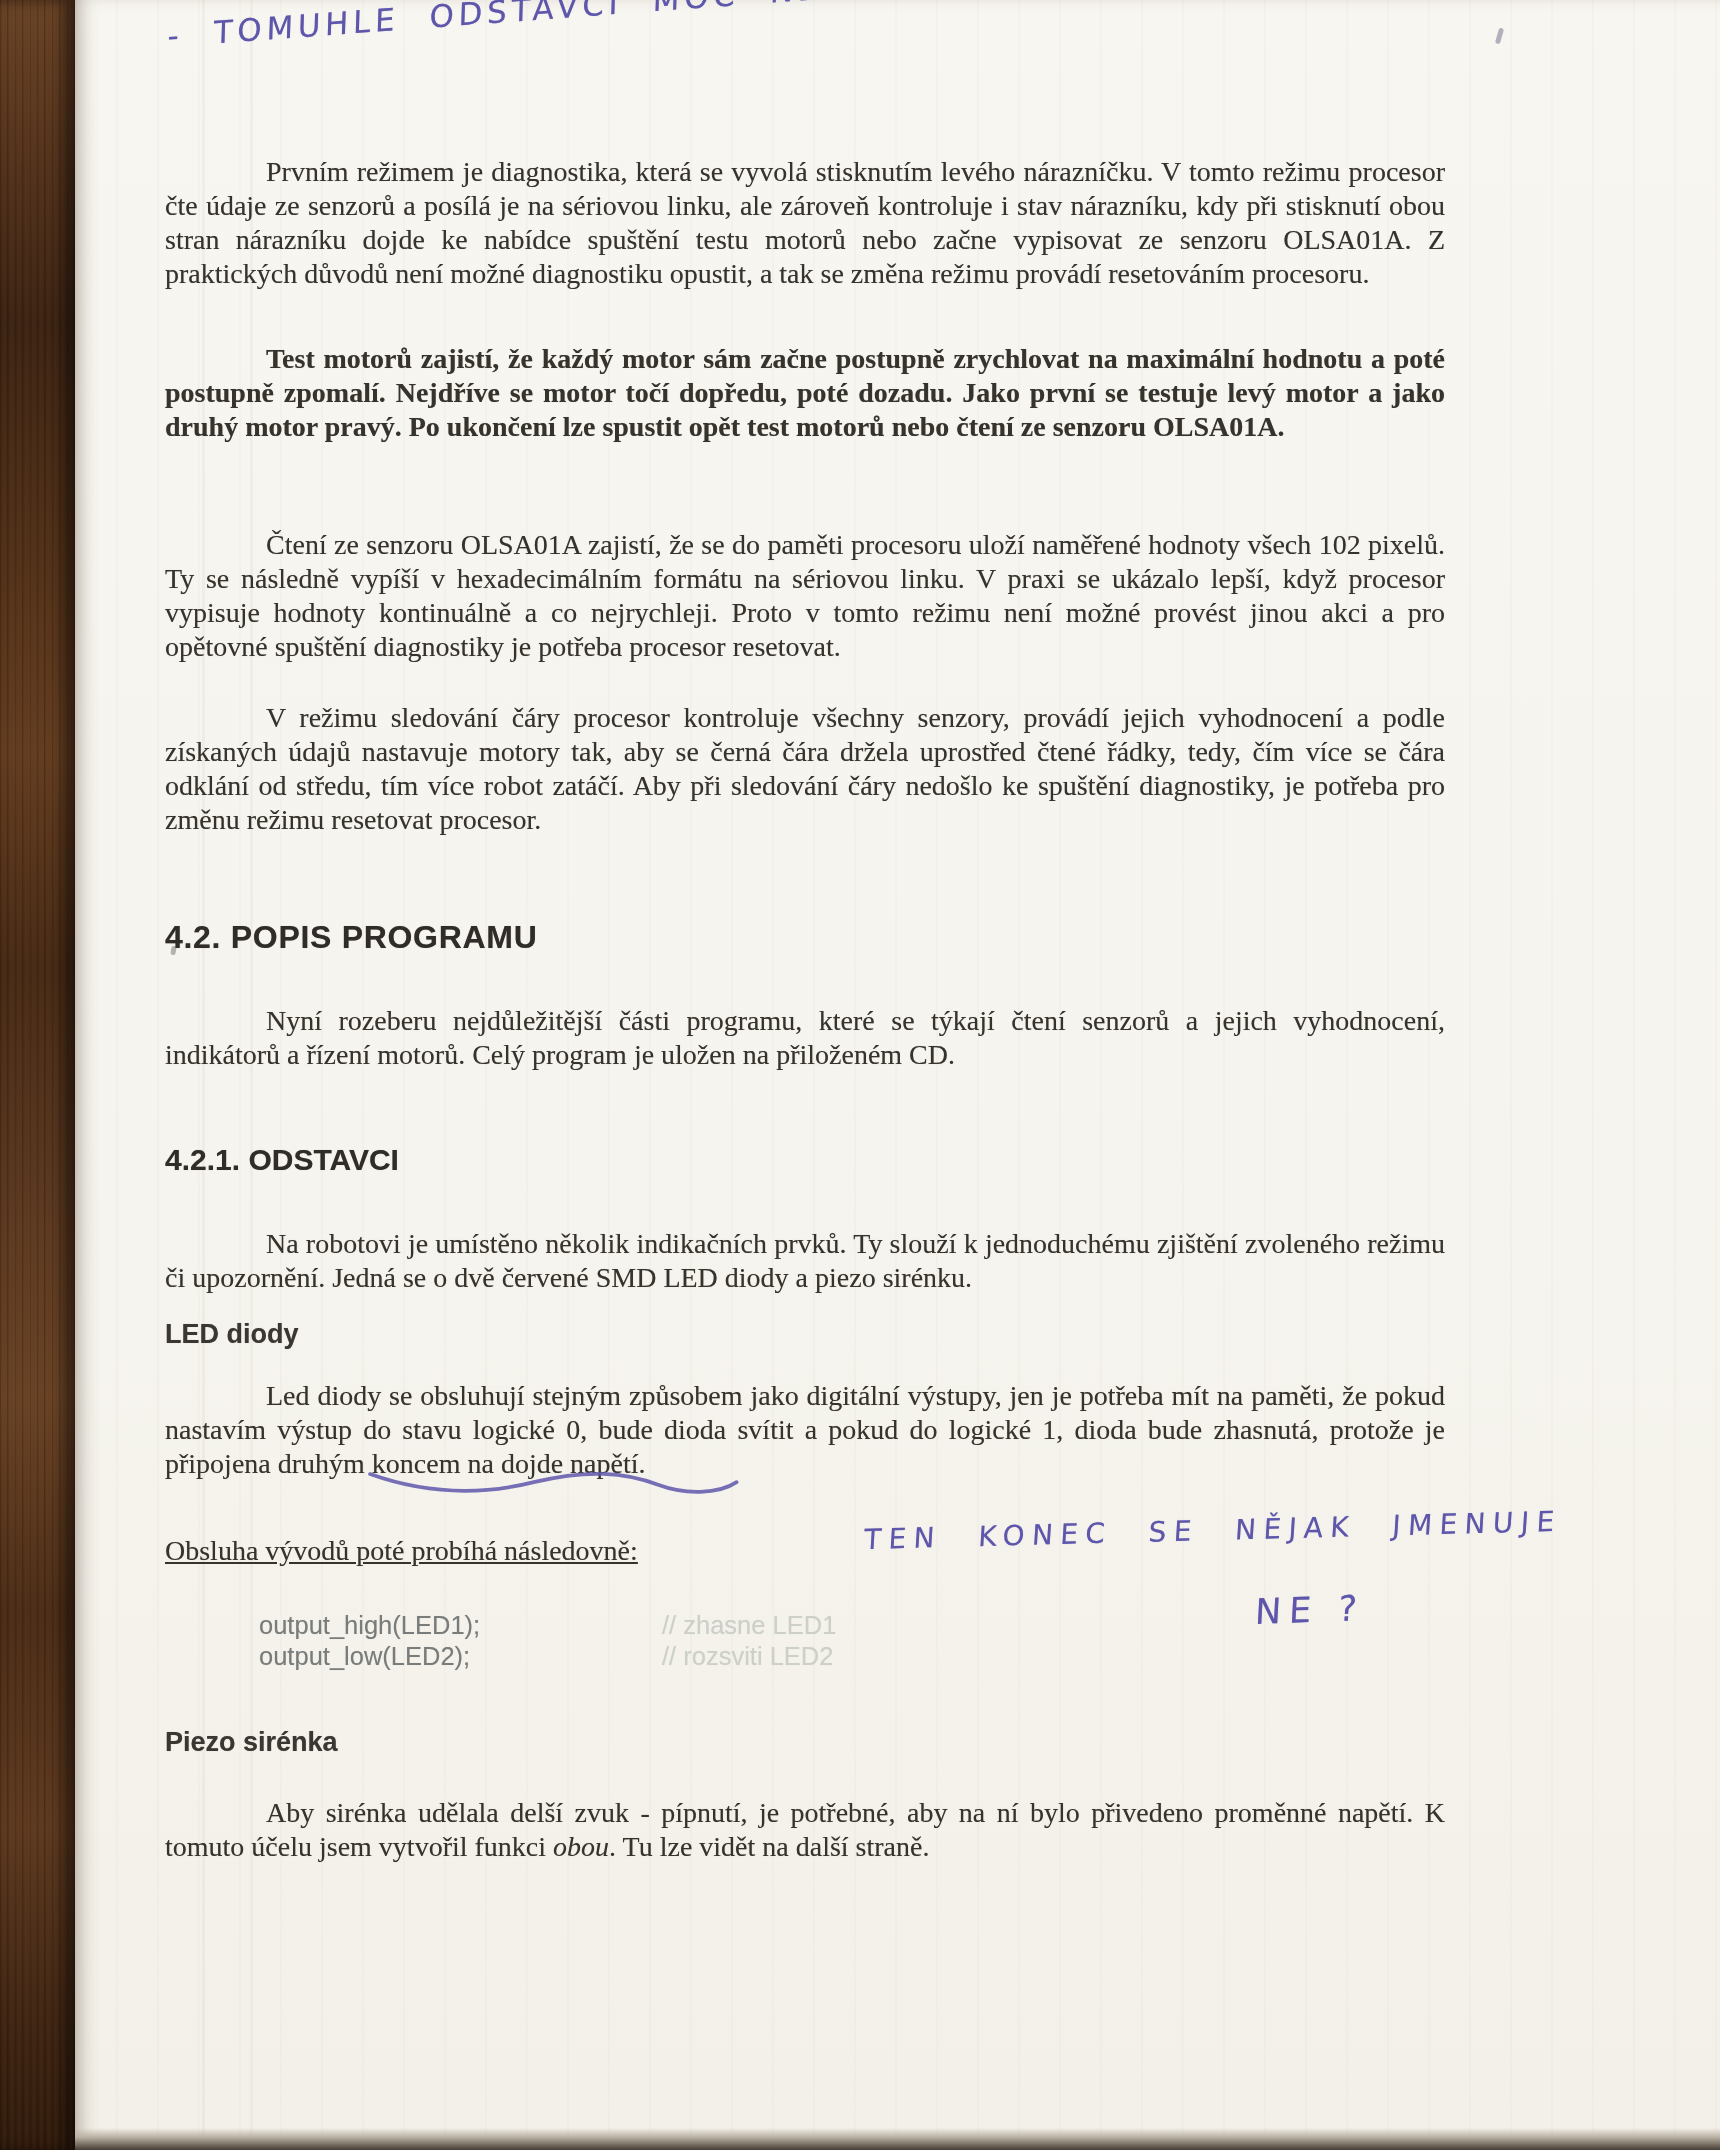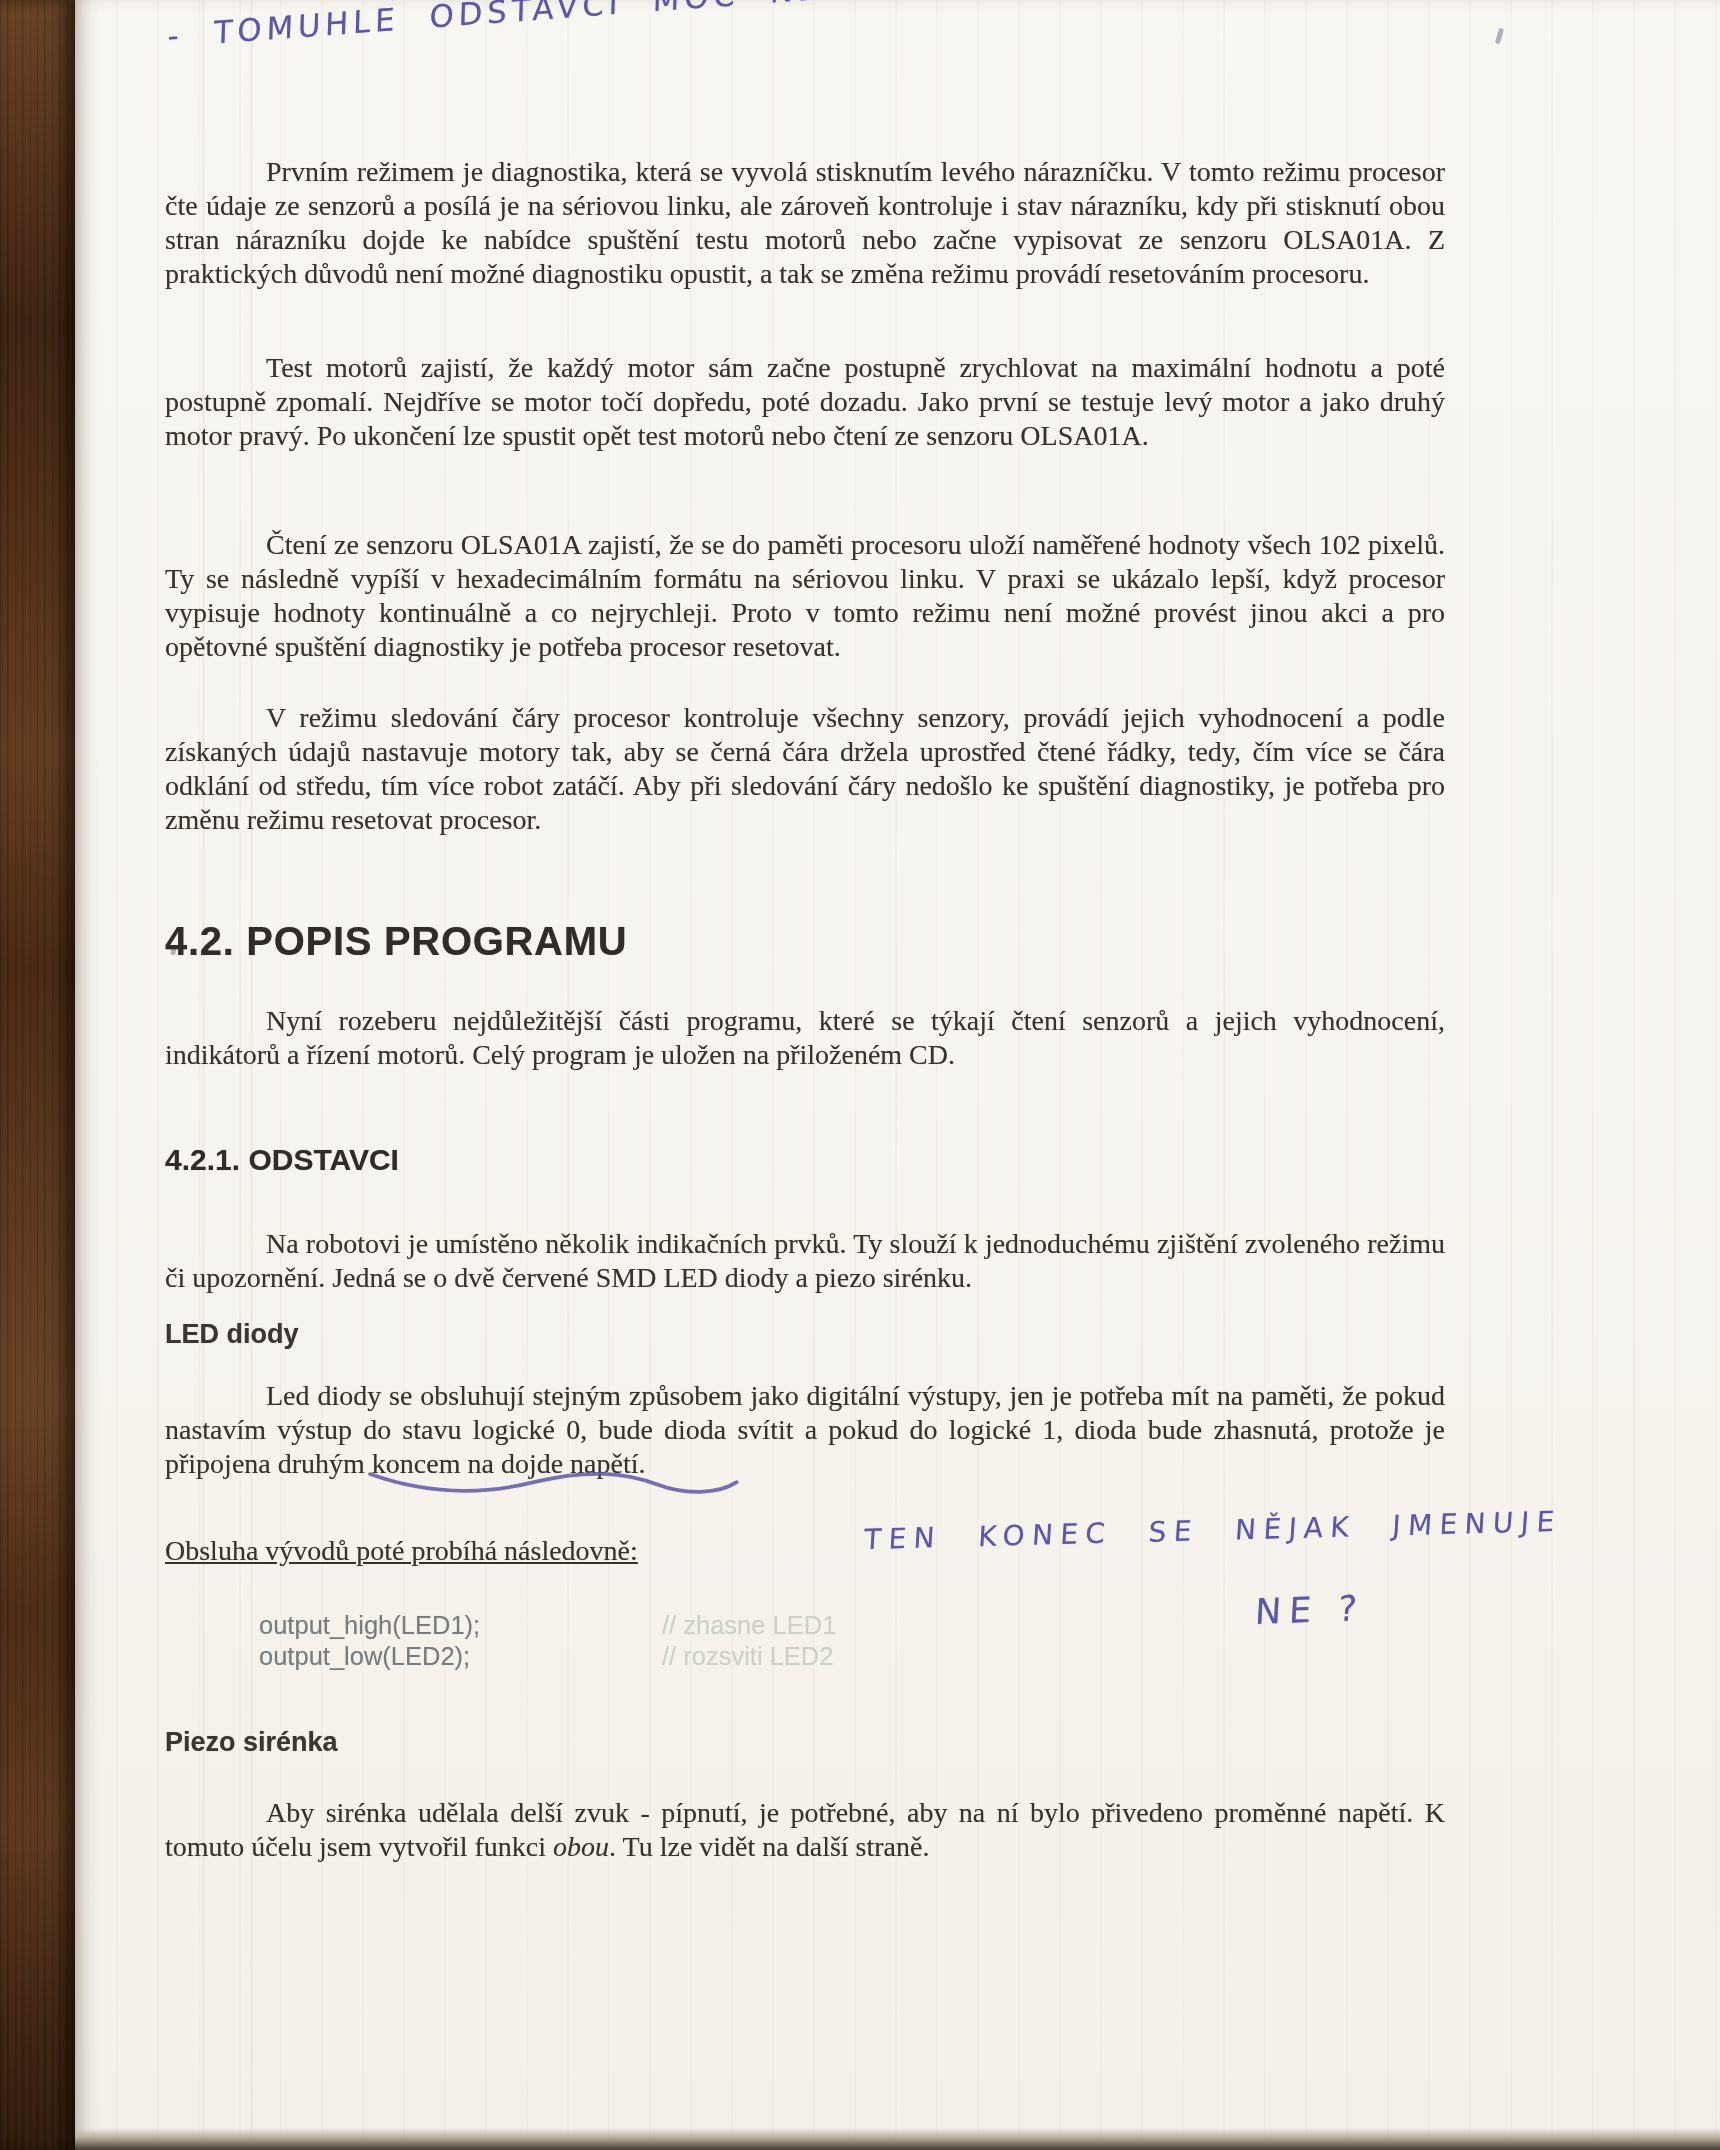--- a/index.html
+++ b/index.html
@@ -36,21 +36,21 @@
     position:absolute;left:165px;width:1280px;margin:0;
     font-size:28px;line-height:34px;color:#36322c;text-align:justify;
     text-indent:101px;text-shadow:0 0 0.7px rgba(55,50,45,.38);
   }
   .noindent{text-indent:0;text-decoration:underline;}
   .h-main{
     position:absolute;left:165px;margin:0;
     font-family:"Liberation Sans",sans-serif;font-weight:700;
     color:#2f2c29;text-shadow:0 0 0.7px rgba(40,38,35,.45);
   }
-  .h2{font-size:40px;letter-spacing:0.7px;}
+  .h2{font-size:32px;letter-spacing:0.7px;}
   .h3{font-size:30px;}
   .h4{font-size:27px;color:#3a3733;text-align:right;}
 
   
   .code-row{
     position:absolute;left:235px;width:1210px;
     font-family:Liberation Sans, sans-serif;
     font-size:25.5px;line-height:31px;margin-left:24px;
   }
   .code-txt{display:inline-block;width:403px;color:#787c7b;text-shadow:0 0 0.7px rgba(120,124,122,.4);}
@@ -91,21 +91,21 @@
 <div class="wood"></div>
 <div class="paper"></div>
 <div class="streak s1"></div>
 <div class="streak s2"></div>
 
 <div class="ink ink-top">- TOMUHLE ODSTAVCI MOC NEROZUMÍM.</div>
 <div class="tick tick1"></div>
 <div class="tick tick2"></div>
 
 <p class="body-p" style="top:155px;">Prvním režimem je diagnostika, která se vyvolá stisknutím levého nárazníčku. V tomto režimu procesor čte údaje ze senzorů a posílá je na sériovou linku, ale zároveň kontroluje i stav nárazníku, kdy při stisknutí obou stran nárazníku dojde ke nabídce spuštění testu motorů nebo začne vypisovat ze senzoru OLSA01A. Z praktických důvodů není možné diagnostiku opustit, a tak se změna režimu provádí resetováním procesoru.</p>
-<p class="body-p" style="top:351px;">Test motorů zajistí, že každý motor sám začne postupně zrychlovat na maximální hodnotu a poté postupně zpomalí. Nejdříve se motor točí dopředu, poté dozadu. Jako první se testuje levý motor a jako druhý motor pravý. Po ukončení lze spustit opět test motorů nebo čtení ze senzoru OLSA01A.</p>
+<p class="body-p" style="top:342px;font-weight:bold;">Test motorů zajistí, že každý motor sám začne postupně zrychlovat na maximální hodnotu a poté postupně zpomalí. Nejdříve se motor točí dopředu, poté dozadu. Jako první se testuje levý motor a jako druhý motor pravý. Po ukončení lze spustit opět test motorů nebo čtení ze senzoru OLSA01A.</p>
 <p class="body-p" style="top:528px;">Čtení ze senzoru OLSA01A zajistí, že se do paměti procesoru uloží naměřené hodnoty všech 102 pixelů. Ty se následně vypíší v hexadecimálním formátu na sériovou linku. V praxi se ukázalo lepší, když procesor vypisuje hodnoty kontinuálně a co nejrychleji. Proto v tomto režimu není možné provést jinou akci a pro opětovné spuštění diagnostiky je potřeba procesor resetovat.</p>
 <p class="body-p" style="top:701px;">V režimu sledování čáry procesor kontroluje všechny senzory, provádí jejich vyhodnocení a podle získaných údajů nastavuje motory tak, aby se černá čára držela uprostřed čtené řádky, tedy, čím více se čára odklání od středu, tím více robot zatáčí. Aby při sledování čáry nedošlo ke spuštění diagnostiky, je potřeba pro změnu režimu resetovat procesor.</p>
 
 <h2 class="h-main h2" style="top:919px;">4.2. POPIS PROGRAMU</h2>
 
 <p class="body-p" style="top:1004px;">Nyní rozeberu nejdůležitější části programu, které se týkají čtení senzorů a jejich vyhodnocení, indikátorů a řízení motorů. Celý program je uložen na přiloženém CD.</p>
 
 <h3 class="h-main h3" style="top:1143px;">4.2.1. ODSTAVCI</h3>
 
 <p class="body-p" style="top:1227px;">Na robotovi je umístěno několik indikačních prvků. Ty slouží k jednoduchému zjištění zvoleného režimu či upozornění. Jedná se o dvě červené SMD LED diody a piezo sirénku.</p>

